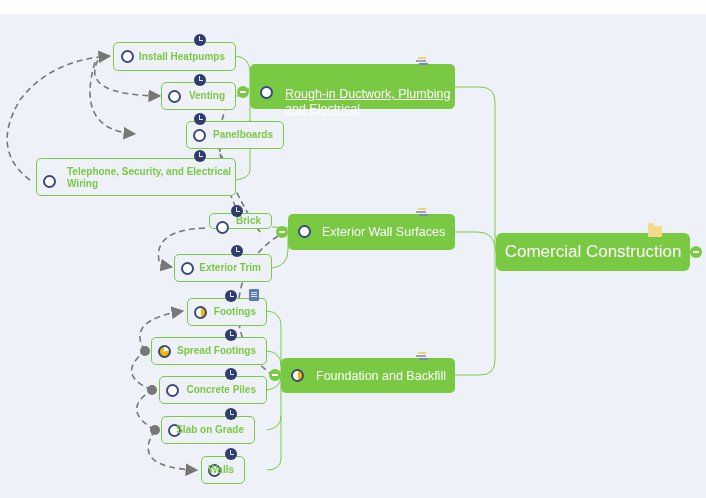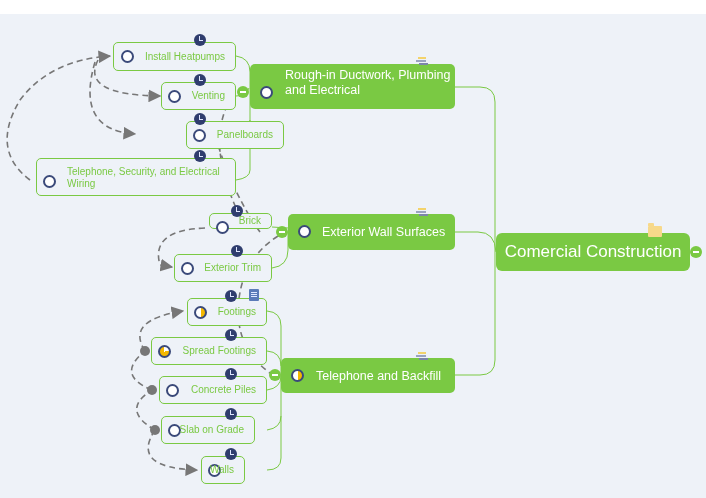--- a/index.html
+++ b/index.html
@@ -20,21 +20,21 @@
   .node.root {
     background: #7ac943; border-radius: 6px; color: #fff;
     font-size: 17px; justify-content: center;
   }
   .node.main {
     background: #7ac943; border-radius: 5px; color: #fff; font-size: 12.5px;
     line-height: 15px;
   }
   .node.sub {
     background: #eef2f8; border: 1px solid #7ac943; border-radius: 5px;
-    color: #7ac943; font-size: 10px; line-height: 12px;
+    color: #7ac943; font-size: 10px; line-height: 12px; font-weight: bold;
   }
   .label { white-space: pre-line; }
   .sub .label { position: absolute; right: 10px; text-align: left; }
   .sub.multi .label { left: 30px; right: auto; }
   .task {
     position: absolute; width: 13px; height: 13px; border-radius: 50%;
     box-sizing: border-box; border: 2px solid #3b4a7a; background: #fff;
   }
   .main .task { border-color: #3b4a7a; }
   .task.half { background: linear-gradient(to right, #fff 50%, #f5b800 50%); }
@@ -117,21 +117,21 @@
 </svg>
 
 <div class="node root" style="left:496px;top:233px;width:194px;height:38px;">
   <span class="label">Comercial Construction</span>
 </div>
 <div class="folder-icon" style="left:648px;top:226px;"></div>
 <div class="collapse" style="left:690px;top:246px;"></div>
 
 <div class="node main" style="left:250px;top:64px;width:205px;height:45px;">
   <span class="task" style="left:10px;top:22px;"></span>
-  <span class="label" style="position:absolute;left:35px;top:4px;">Rough-in Ductwork, Plumbing
+  <span class="label" style="position:absolute;left:35px;top:23px;text-decoration:underline;">Rough-in Ductwork, Plumbing
 and Electrical</span>
 </div>
 <div class="note-icon" style="left:416px;top:57px;">
     <span class="l1"></span>
     <span class="l2"></span>
     <span class="l3"></span>
   </div>
 <div class="collapse" style="left:237px;top:86px;"></div>
 
 <div class="node sub" style="left:113px;top:42px;width:123px;height:29px;">
@@ -177,21 +177,21 @@
 <div class="clock" style="left:231px;top:205px;"></div>
 
 <div class="node sub" style="left:174px;top:254px;width:98px;height:28px;">
   <span class="task" style="left:6px;top:7px;"></span>
   <span class="label">Exterior Trim</span>
 </div>
 <div class="clock" style="left:231px;top:245px;"></div>
 
 <div class="node main" style="left:281px;top:358px;width:174px;height:35px;">
   <span class="task half" style="left:10px;top:11px;"></span>
-  <span class="label" style="position:absolute;left:35px;top:11px;">Telephone and Backfill</span>
+  <span class="label" style="position:absolute;left:35px;top:11px;">Foundation and Backfill</span>
 </div>
 <div class="note-icon" style="left:416px;top:352px;">
     <span class="l1"></span>
     <span class="l2"></span>
     <span class="l3"></span>
   </div>
 <div class="collapse" style="left:269px;top:369px;"></div>
 
 <div class="node sub" style="left:187px;top:298px;width:80px;height:28px;">
   <span class="task half" style="left:6px;top:7px;"></span>

